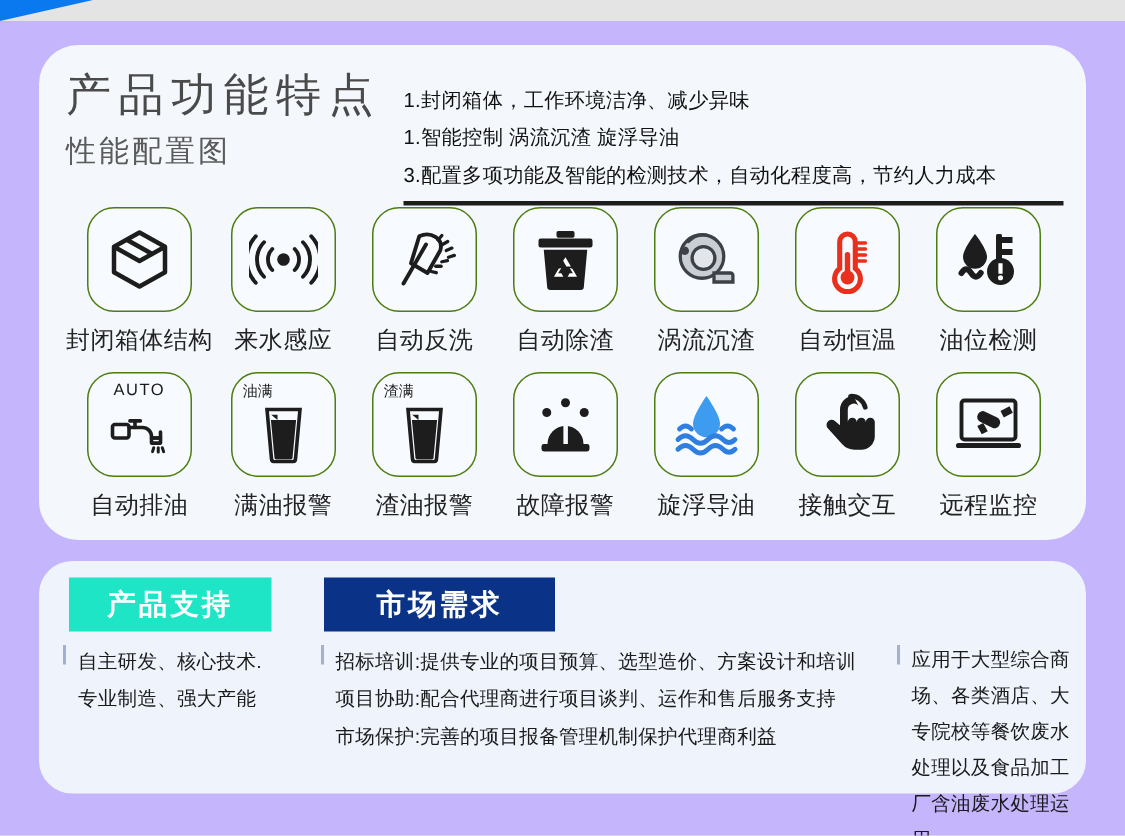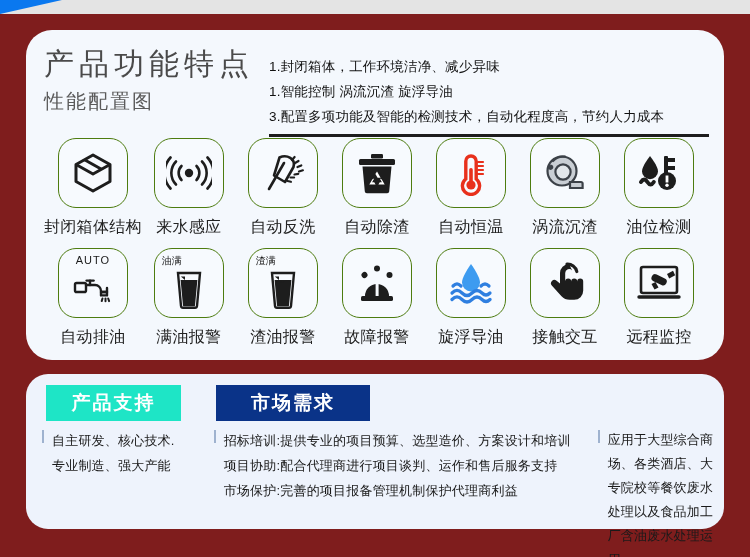--- a/index.html
+++ b/index.html
@@ -6,21 +6,21 @@
   body{
     width:750px;height:557px;
     background:#e4e4e4;
     font-family:"Liberation Sans","DejaVu Sans",sans-serif;
     overflow:hidden;
     position:relative;
   }
   
   #page{
     position:absolute;inset:0;
-    background:#7f1d1d;
+    background:#c4b5fd;
     overflow:hidden;
   }
   #top-strip{
     position:absolute;left:0;top:0;width:750px;height:14px;
     background:#e4e4e4;
   }
   #corner-flag{
     position:absolute;left:0;top:0;width:0;height:0;
     border-top:14px solid #0a78ef;
     border-right:62px solid transparent;
@@ -208,49 +208,49 @@
               </g>
             </svg>
           </span>
         </div>
         <div class="cap">自动除渣</div>
       </div>
 
       <div class="cell">
         <div class="tile">
           <span>
+            <svg width="46" height="42" viewBox="0 0 46 42" fill="none" stroke="#3c4148" stroke-width="2.2">
+              <circle cx="20" cy="19" r="14.5" fill="#c9ced4"></circle>
+              <circle cx="21" cy="20" r="7.6" fill="#e2e6ea"></circle>
+              <path d="M28 30 h11 a1.6 1.6 0 0 1 1.6 1.6 v4.4 h-12.6 z" fill="#c9ced4"></path>
+              <path d="M11 9 a13.5 13.5 0 0 1 12 -4.3" stroke-linecap="round" fill="none"></path>
+              <path d="M8.5 13.5 a1.7 1.7 0 1 0 0.1 0" fill="#3c4148"></path>
+            </svg>
+          </span>
+        </div>
+        <div class="cap">涡流沉渣</div>
+      </div>
+
+      <div class="cell">
+        <div class="tile">
+          <span>
             <svg width="40" height="46" viewBox="0 0 40 46" fill="none" stroke="#e8301c" stroke-width="3.4" stroke-linecap="round">
               <path d="M20 6 a5.2 5.2 0 0 1 5.2 5.2 V29 a8.6 8.6 0 1 1 -10.4 0 V11.2 A5.2 5.2 0 0 1 20 6 Z"></path>
               <circle cx="20" cy="35" r="4.6" fill="#e8301c" stroke="none"></circle>
               <rect x="18.2" y="18" width="3.6" height="15" rx="1.8" fill="#e8301c" stroke="none"></rect>
               <g stroke-width="2.2">
                 <path d="M27 12 h5"></path>
                   <path d="M27 16 h5"></path>
                 <path d="M27 20 h5"></path>
                   <path d="M27 24 h5"></path>
               </g>
             </svg>
           </span>
         </div>
         <div class="cap">自动恒温</div>
-      </div>
-
-      <div class="cell">
-        <div class="tile">
-          <span>
-            <svg width="46" height="42" viewBox="0 0 46 42" fill="none" stroke="#3c4148" stroke-width="2.2">
-              <circle cx="20" cy="19" r="14.5" fill="#c9ced4"></circle>
-              <circle cx="21" cy="20" r="7.6" fill="#e2e6ea"></circle>
-              <path d="M28 30 h11 a1.6 1.6 0 0 1 1.6 1.6 v4.4 h-12.6 z" fill="#c9ced4"></path>
-              <path d="M11 9 a13.5 13.5 0 0 1 12 -4.3" stroke-linecap="round" fill="none"></path>
-              <path d="M8.5 13.5 a1.7 1.7 0 1 0 0.1 0" fill="#3c4148"></path>
-            </svg>
-          </span>
-        </div>
-        <div class="cap">涡流沉渣</div>
       </div>
 
       <div class="cell">
         <div class="tile">
           <span>
             <svg width="46" height="42" viewBox="0 0 46 42" fill="#1d1d1d">
               <path d="M14 4 C14 4 6 14 6 19.2 a8 8 0 0 0 16 0 C22 14 14 4 14 4 Z"></path>
               <rect x="28" y="4" width="4" height="20" rx="1"></rect>
               <path d="M32 6 h7 v4 h-7 z"></path>
               <path d="M32 14 h7 v4 h-7 z"></path>

